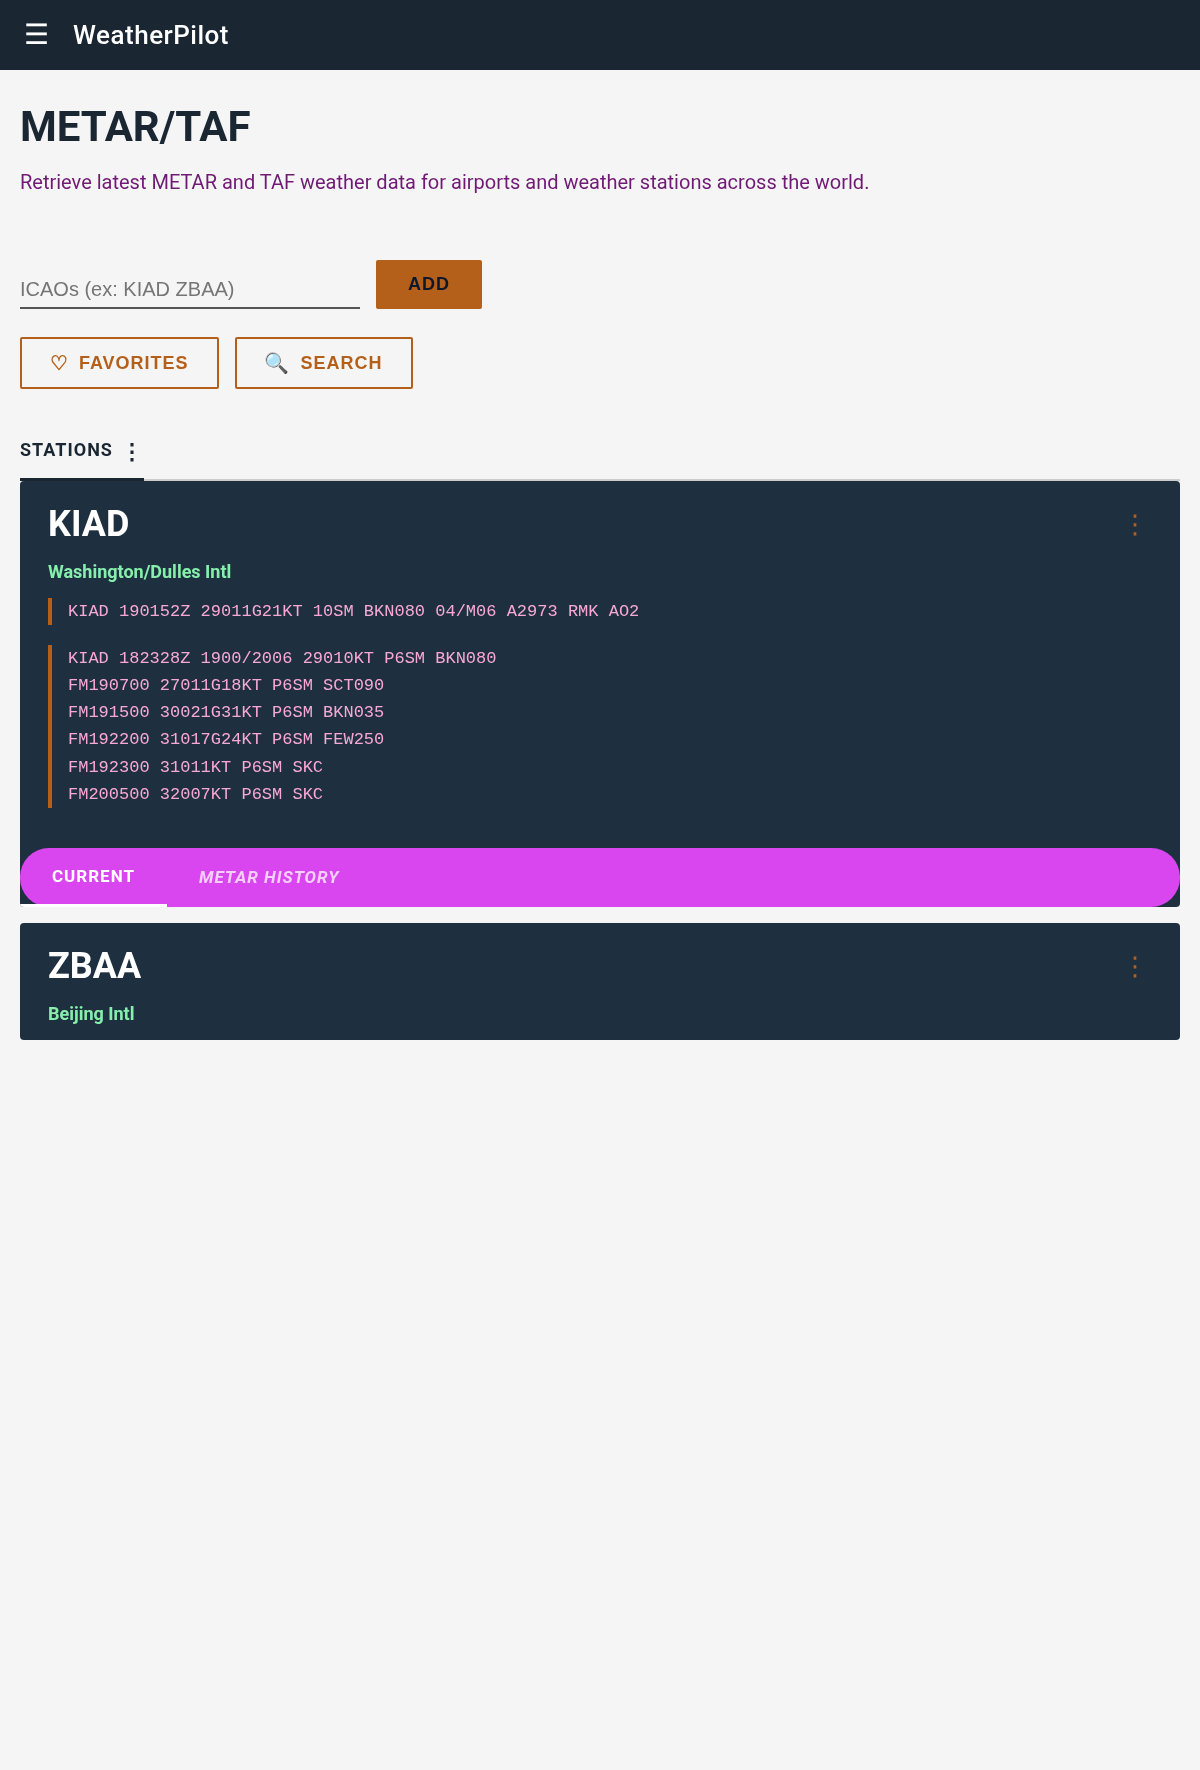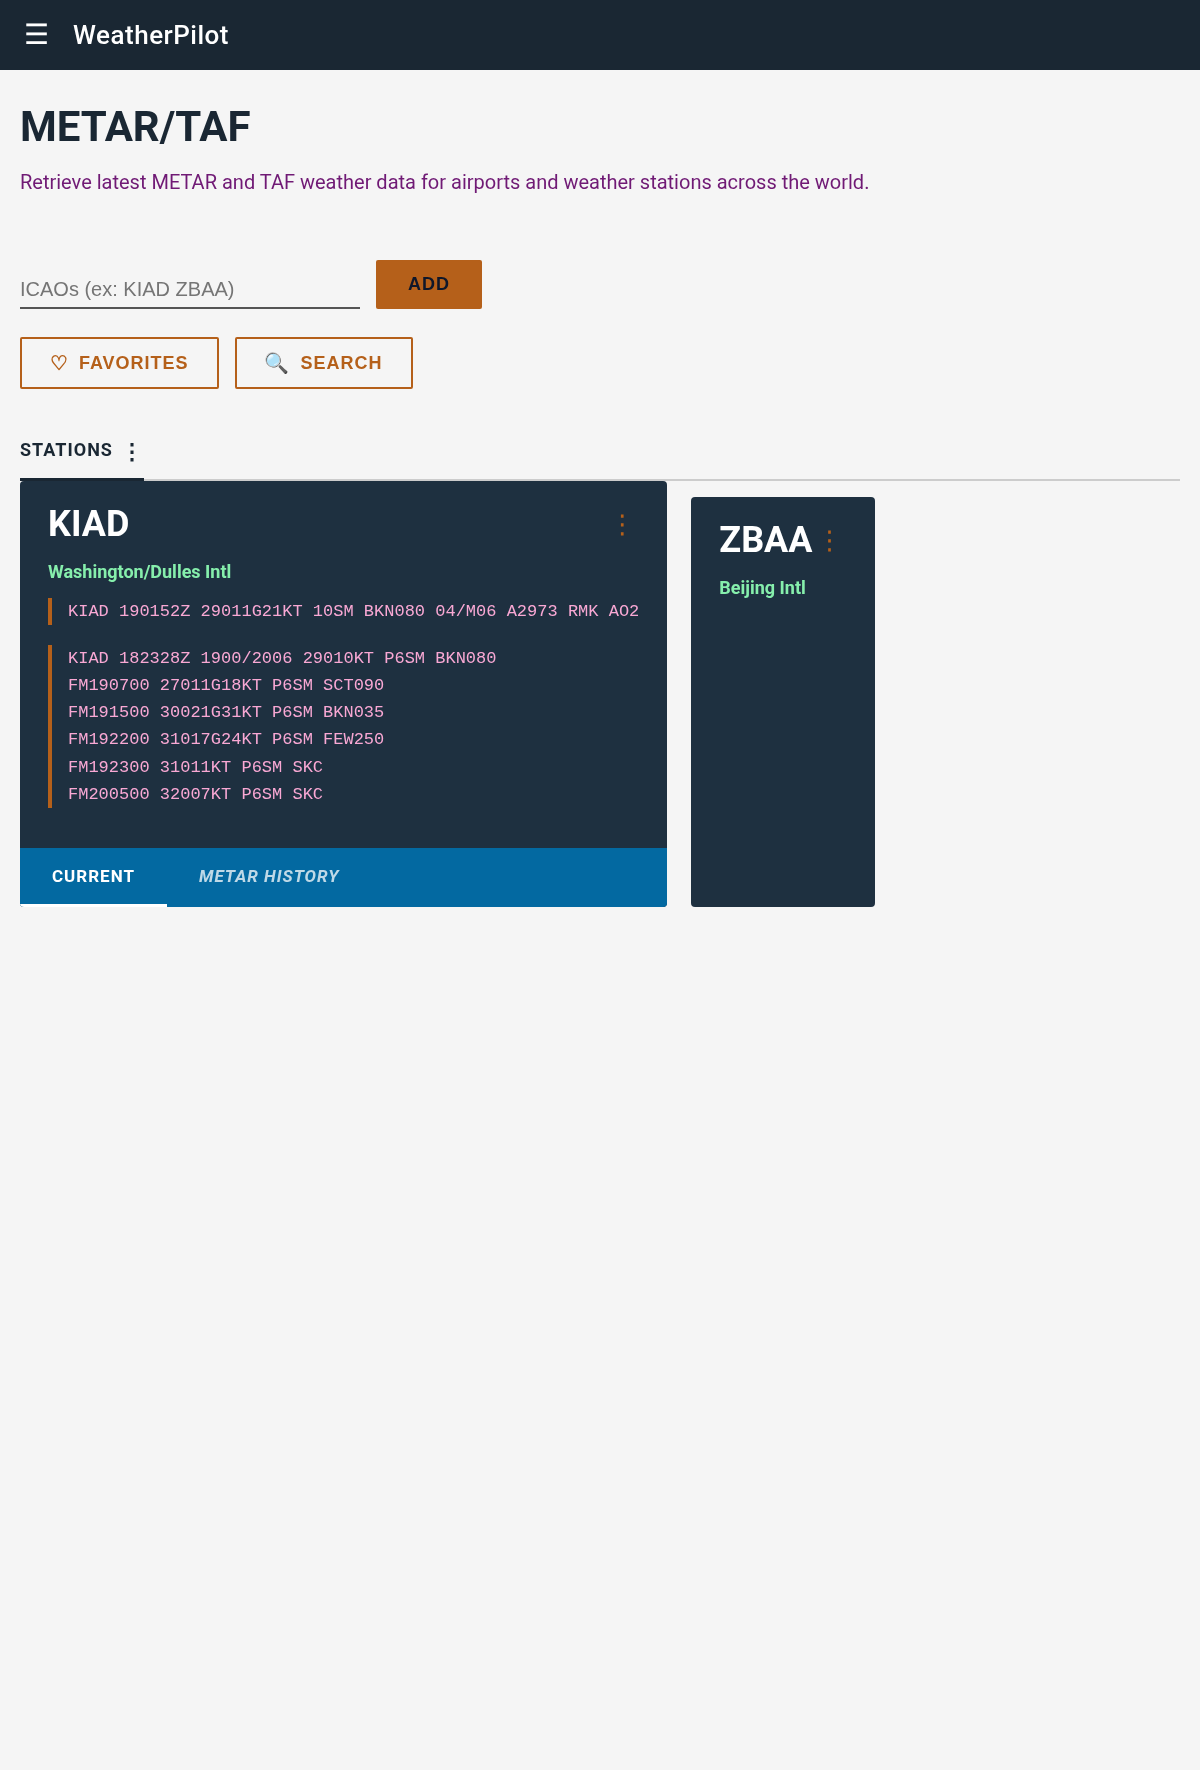--- a/index.html
+++ b/index.html
@@ -151,21 +151,22 @@
 
     .tab-menu-icon {
       font-size: 22px;
       color: #1a2733;
       cursor: pointer;
     }
 
     
     .stations-list {
       display: flex;
-      gap: 24px;
+      flex-direction: column;
+      gap: 0;
       margin-top: 0;
     }
 
     .station-card {
       background-color: #1e3040;
       border-radius: 4px;
       overflow: hidden;
     }
 
     .station-card-header {
@@ -209,22 +210,24 @@
 
     .weather-line {
       font-size: 17px;
       color: #f9a8d4;
       font-family: 'Courier New', monospace;
       line-height: 1.6;
     }
 
     
     .station-tabs {
-      background-color: #0369a1;
-      display: flex;
+      background-color: #d946ef;
+      display: flex;
+      align-items: center;
+      border-radius: 29px;
     }
 
     .station-tab {
       padding: 18px 32px;
       font-size: 17px;
       font-weight: 700;
       color: #fff;
       letter-spacing: 1px;
       cursor: pointer;
       text-transform: uppercase;

